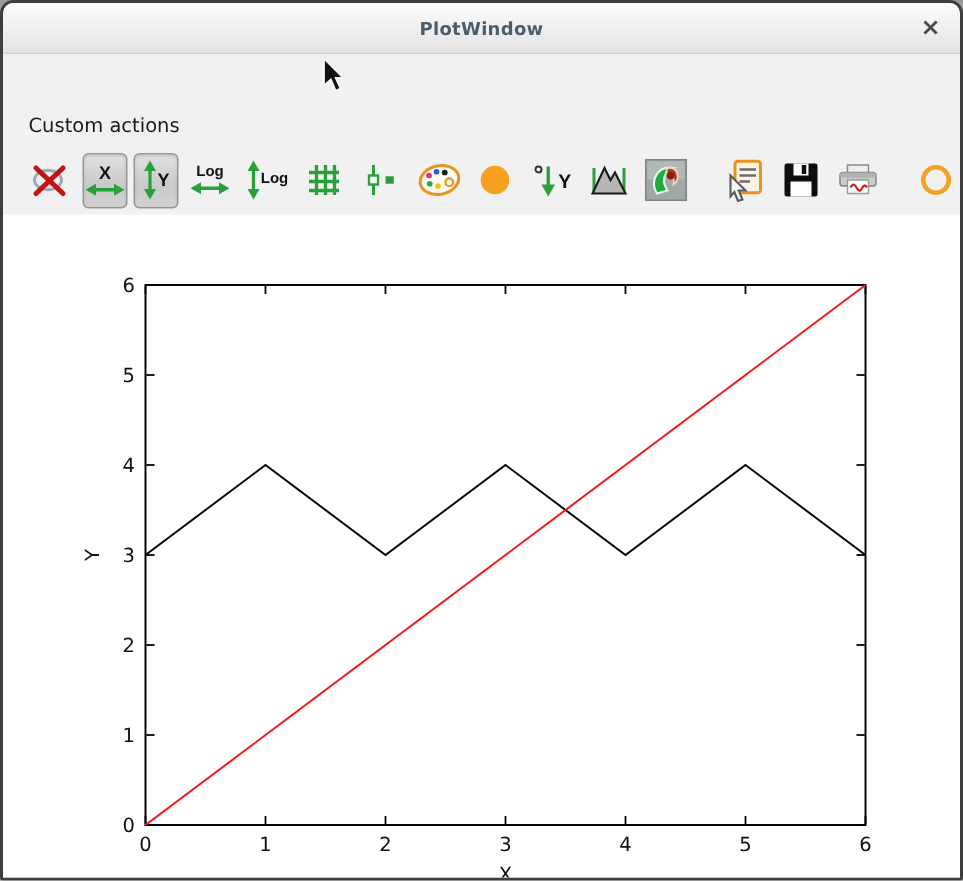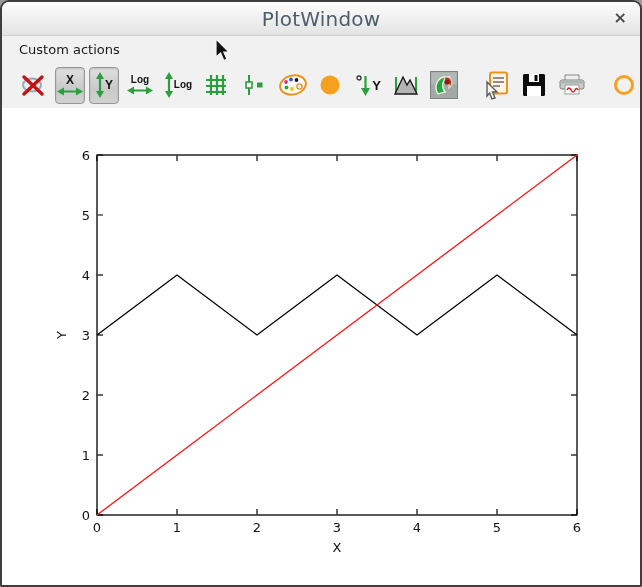--- a/index.html
+++ b/index.html
@@ -7,26 +7,26 @@
   .window {
     position:relative; width:642px; height:587px;
     border:2px solid #3e3e3e; border-radius:9px 9px 2px 2px;
     overflow:hidden; background:#f1f1f1;
   }
   .titlebar {
     height:34px; background:linear-gradient(180deg,#fcfcfc 0%,#efefef 55%,#e3e3e3 100%);
     border-bottom:1px solid #cfcfcf;
     display:flex; align-items:center; justify-content:center; position:relative;
   }
-  .title { font-size:20px; font-weight:normal; color:#4d5d6c; letter-spacing:0.2px;text-align:center; }
+  .title { font-size:12px; font-weight:bold; color:#4d5d6c; letter-spacing:0.2px;text-align:center; }
   .close {
     position:absolute; right:13px; top:50%; transform:translateY(-54%);
     font-size:16px; font-weight:bold; color:#4a4a4a; cursor:pointer; line-height:1;
   }
-  .menubar { height:26px; display:flex; align-items:center; padding-left:17px; background:#f1f1f1; }
+  .menubar { height:26px; display:flex; align-items:center; padding-left:17px; background:#f1f1f1;margin-top:35px; }
   .menubar span { font-size:13px; color:#1a1a1a; }
   .toolbar {
     height:46px; background:#f1f1f1; display:flex; align-items:center;
     padding-left:5px;
   }
   .grip {
     width:4px; height:30px; margin-right:8px;
     background-image:radial-gradient(circle,#ababab 1px,transparent 1.3px);
     background-size:4px 7px; background-position:center top; background-repeat:repeat-y;
   }

